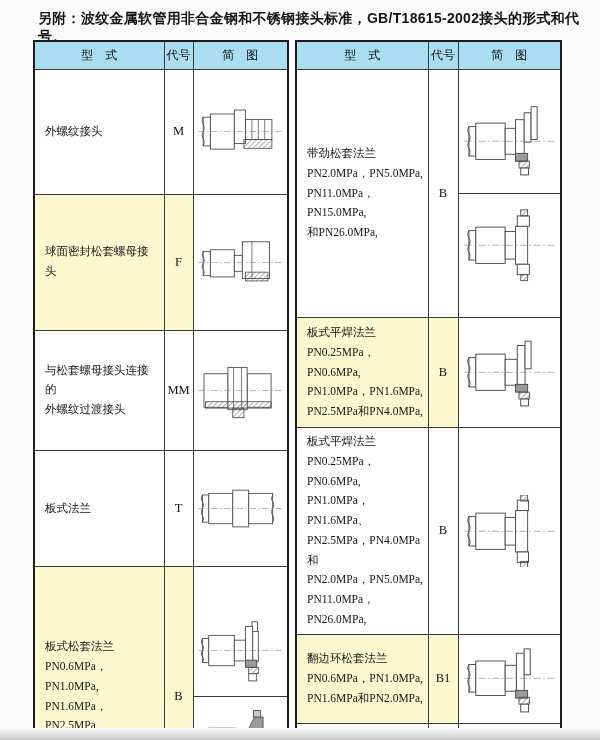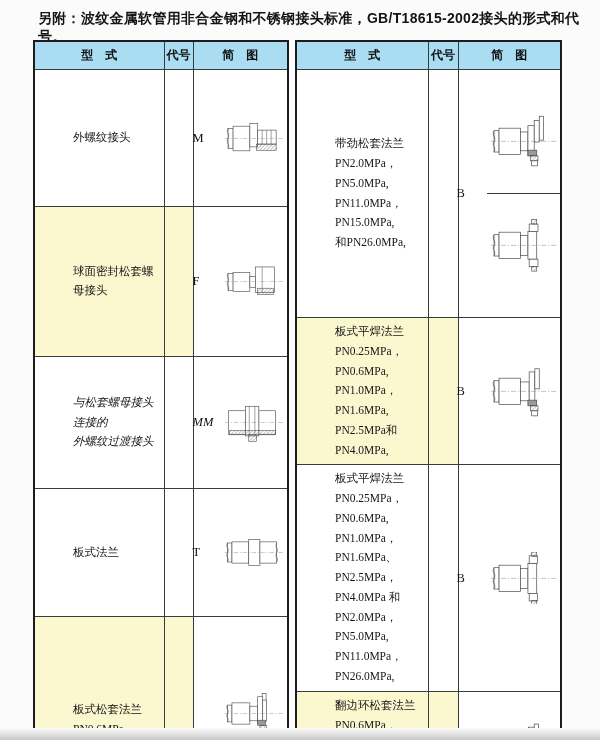--- a/index.html
+++ b/index.html
@@ -18,23 +18,23 @@
   table{
     border-collapse:collapse;table-layout:fixed;
     border:2px solid #1c1c1c;background:#ffffff;
   }
   .t-left{width:254px;}
   .t-right{width:265px;}
   th,td{border:1px solid var(--border-c,#3a3a3a);padding:0;}
   th{
     height:27px;background:var(--header-bg,#aadcf2);
     font-family:"Liberation Sans","DejaVu Sans",sans-serif;
-    font-weight:700;font-size:12px;color:#111;text-align:center;
-  }
-  td{vertical-align:middle;padding-left:28px;}
+    font-weight:400;font-size:12px;color:#111;text-align:center;
+  }
+  td{vertical-align:middle;}
   td.hl{background:var(--hl-bg,#fbf8d0);}
   .c-type .type-text{
     padding:4px 4px 4px 10px;
     font-size:11.5px;line-height:1.72;white-space:pre-line;color:#151515;
   }
   .c-code{
     text-align:center;font-size:12.5px;color:#111;
     font-family:"Liberation Serif","DejaVu Serif",serif;
   }
   .c-dia{background:#ffffff;}
@@ -117,21 +117,21 @@
                       <line x1="0" y1="0" x2="0" y2="4.5" stroke="#5a5a5a" stroke-width="1.2"></line>
                     </pattern>
                   </defs>
                   <rect x="62" y="54" width="28" height="11" fill="url(#h2)" stroke="#4a4a4a" stroke-width="1"></rect>
                   <line x1="3" y1="42" x2="107" y2="42" stroke="#8a8a8a" stroke-width="0.8" stroke-dasharray="8 3 2 3"></line>
                 </svg>
               </div>
             </div>
           </td>
         </tr>
-        <tr style="height: 85px; font-style: italic;">
+        <tr style="height: 85px;">
           <td class="c-type">
             <div class="type-text">与松套螺母接头连接的
 外螺纹过渡接头</div>
           </td>
           <td class="c-code">MM</td>
           <td class="c-dia">
             <div class="dia-stack" style="height: 83px;">
               <div class="dia">
                 <svg viewBox="0 0 110 84" preserveAspectRatio="xMidYMid meet">
                   <rect x="10" y="21" width="30" height="42" fill="#fff" stroke="#4a4a4a" stroke-width="1.1"></rect>

